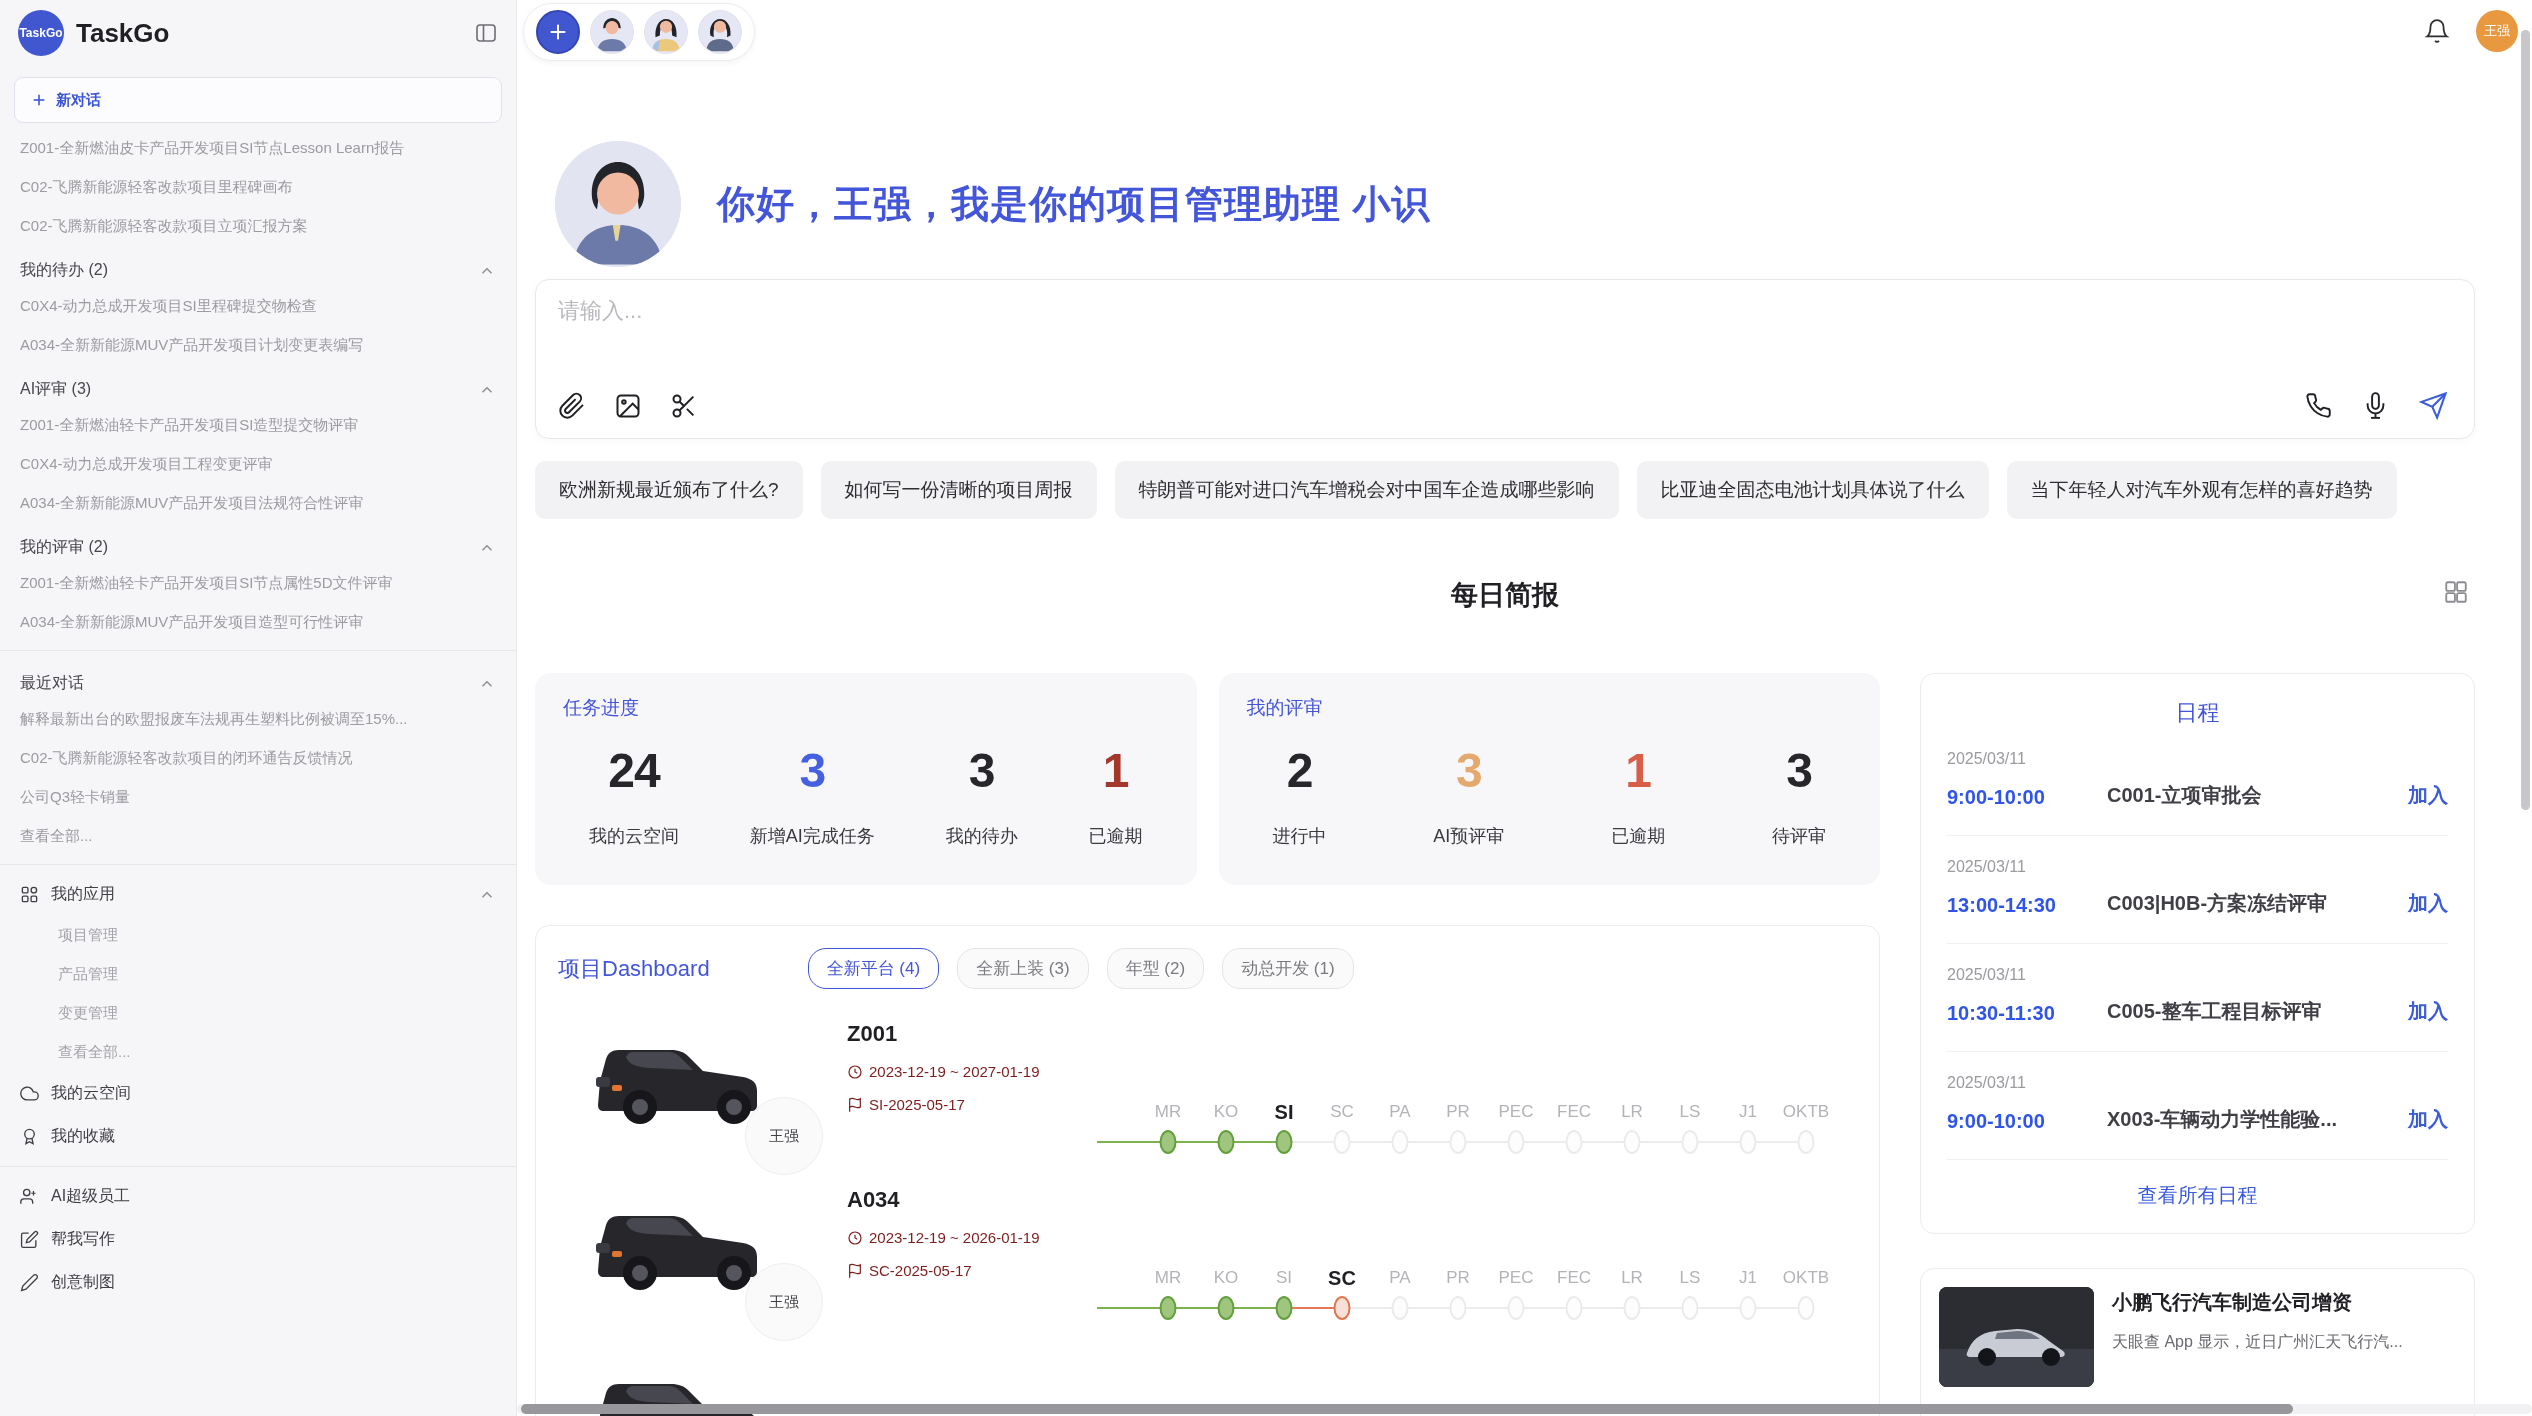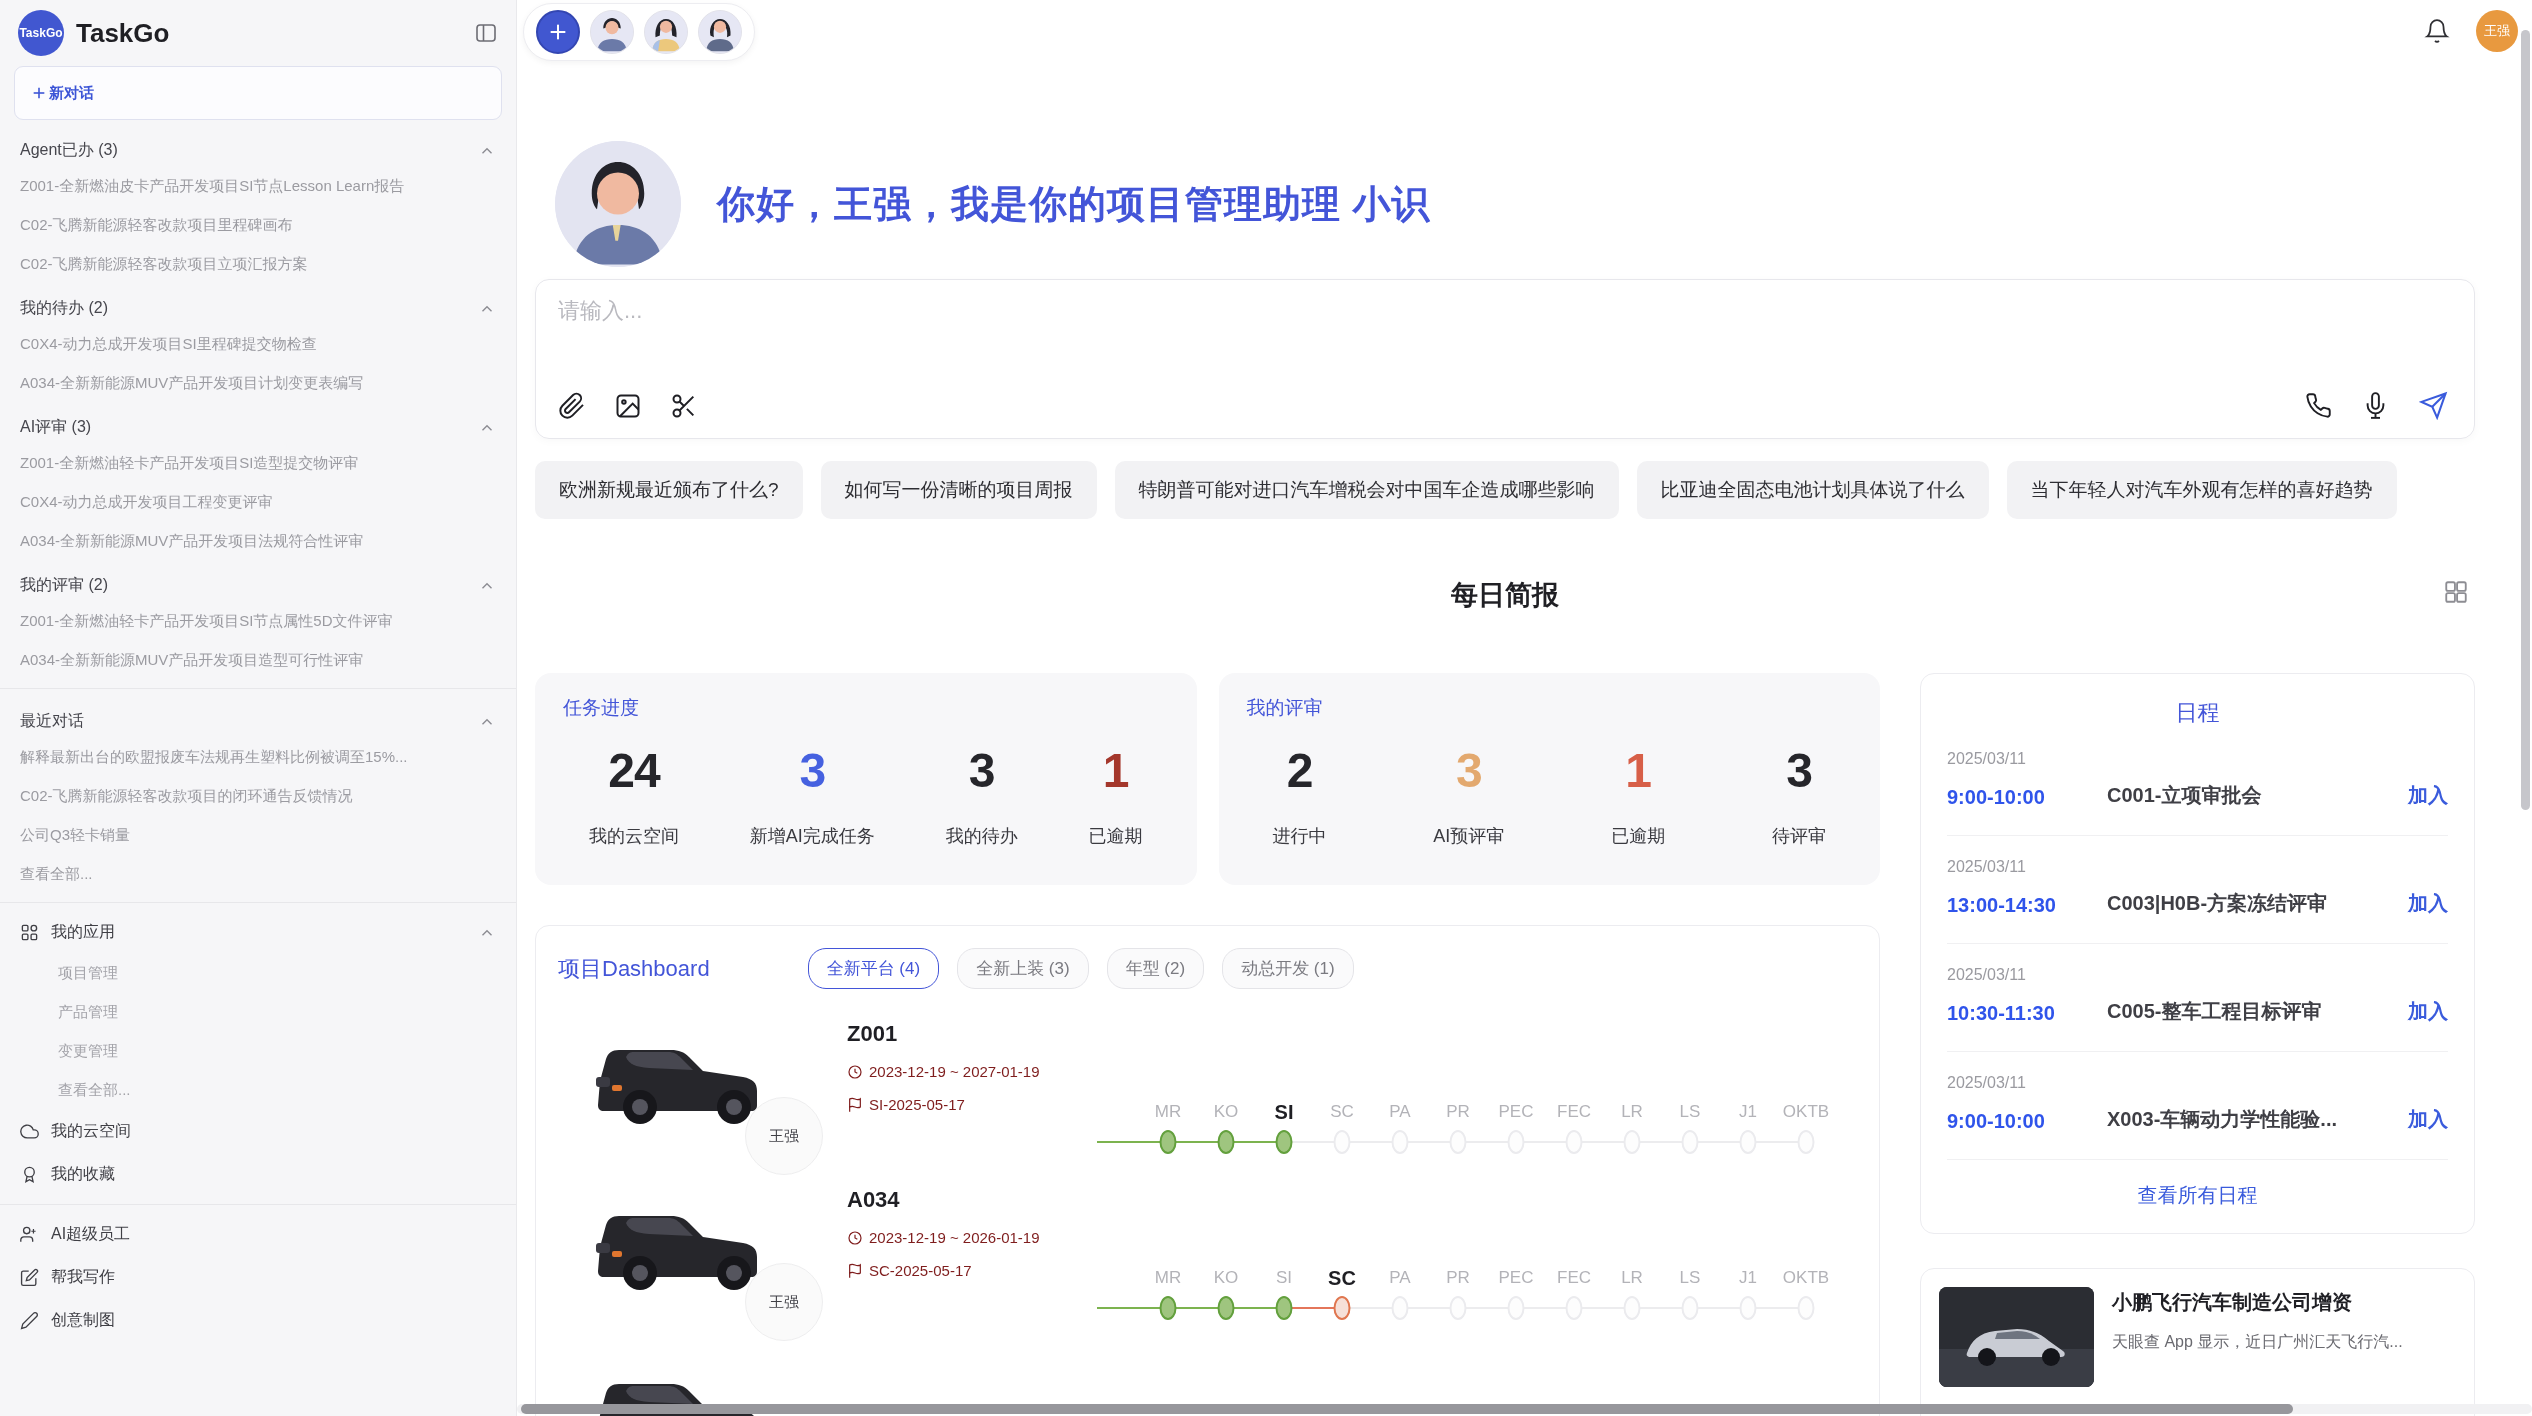--- a/index.html
+++ b/index.html
@@ -6,21 +6,21 @@
   html,body { width:2532px; height:1416px; overflow:hidden; }
   body { font-family:"Liberation Sans","DejaVu Sans",sans-serif; background:#fff; color:#26262b; }
   .app { display:flex; width:2532px; height:1416px; }
 
   
   .sidebar { width:517px; height:100%; background:#f6f6f8; border-right:1px solid #e9e9ec; flex:0 0 517px; overflow:hidden; }
   .sb-head { display:flex; align-items:center; height:66px; padding:0 18px; }
   .logo-circle { width:46px; height:46px; border-radius:50%; background:#4157d0; color:#fff; display:flex; flex-direction:row; align-items:center; justify-content:center; font-size:12px; font-weight:bold; line-height:13px; }
   .app-title { font-size:26px; font-weight:bold; color:#1f1f24; margin-left:12px; flex:1; }
   .icon-btn { background:none; border:none; cursor:pointer; color:#6d6d74; display:flex; align-items:center; }
-  .new-chat { display:flex; align-items:center; gap:2px; margin:0 14px 6px 14px; width:calc(100% - 28px); height:54px; border:1px solid #dfe1ef; background:#fcfcfe; border-radius:9px; padding:0 16px; color:#3c55d6; font-size:15px; font-weight:bold; cursor:pointer; }
+  .new-chat { display:flex; align-items:center; gap:9px; margin:11px 14px 6px 14px; width:calc(100% - 28px); height:46px; border:1px solid #dfe1ef; background:#fcfcfe; border-radius:9px; padding:0 16px; color:#3c55d6; font-size:15px; font-weight:bold; cursor:pointer; }
   .sb-group-head { display:flex; align-items:center; justify-content:space-between; padding:14px 20px 6px 20px; color:#46464d; font-size:16px; }
   .sb-item { padding:10px 20px; font-size:15px; color:#9b9ba1; white-space:nowrap; overflow:hidden; text-overflow:ellipsis; cursor:pointer; }
   .sb-divider { height:1px; background:#e7e7ea; margin:8px 0; }
   .sb-row { display:flex; align-items:center; gap:12px; padding:11px 20px; font-size:16px; color:#3f3f45; cursor:pointer; }
   .sb-row .chev { margin-left:auto; }
   .sb-sub { padding:10px 20px 10px 58px; font-size:15px; color:#a3a3a9; cursor:pointer; }
   .chev { color:#8b8b92; }
 
   
   .main { flex:1; position:relative; background:#fff; overflow:hidden; }
@@ -138,26 +138,20 @@
     </div>
 
     <button class="new-chat">
       <svg class="ic" width="16" height="16" viewBox="0 0 24 24" fill="none" stroke="currentColor" stroke-width="2.4">
           <line x1="12" y1="4" x2="12" y2="20"></line>
           <line x1="4" y1="12" x2="20" y2="12"></line>
         </svg>
       <span>新对话</span>
     </button>
 
-    <div class="sb-group-head">
-      <span>Agent已办 (3)</span>
-      <svg class="ic chev" width="18" height="18" viewBox="0 0 24 24" fill="none" stroke="currentColor" stroke-width="1.8">
-          <path d="M6 15l6-6 6 6"></path>
-        </svg>
-    </div>
     <div class="sb-item">Z001-全新燃油皮卡产品开发项目SI节点Lesson Learn报告</div>
     <div class="sb-item">C02-飞腾新能源轻客改款项目里程碑画布</div>
     <div class="sb-item">C02-飞腾新能源轻客改款项目立项汇报方案</div>
 
     <div class="sb-group-head">
       <span>我的待办 (2)</span>
       <svg class="ic chev" width="18" height="18" viewBox="0 0 24 24" fill="none" stroke="currentColor" stroke-width="1.8">
           <path d="M6 15l6-6 6 6"></path>
         </svg>
     </div>

